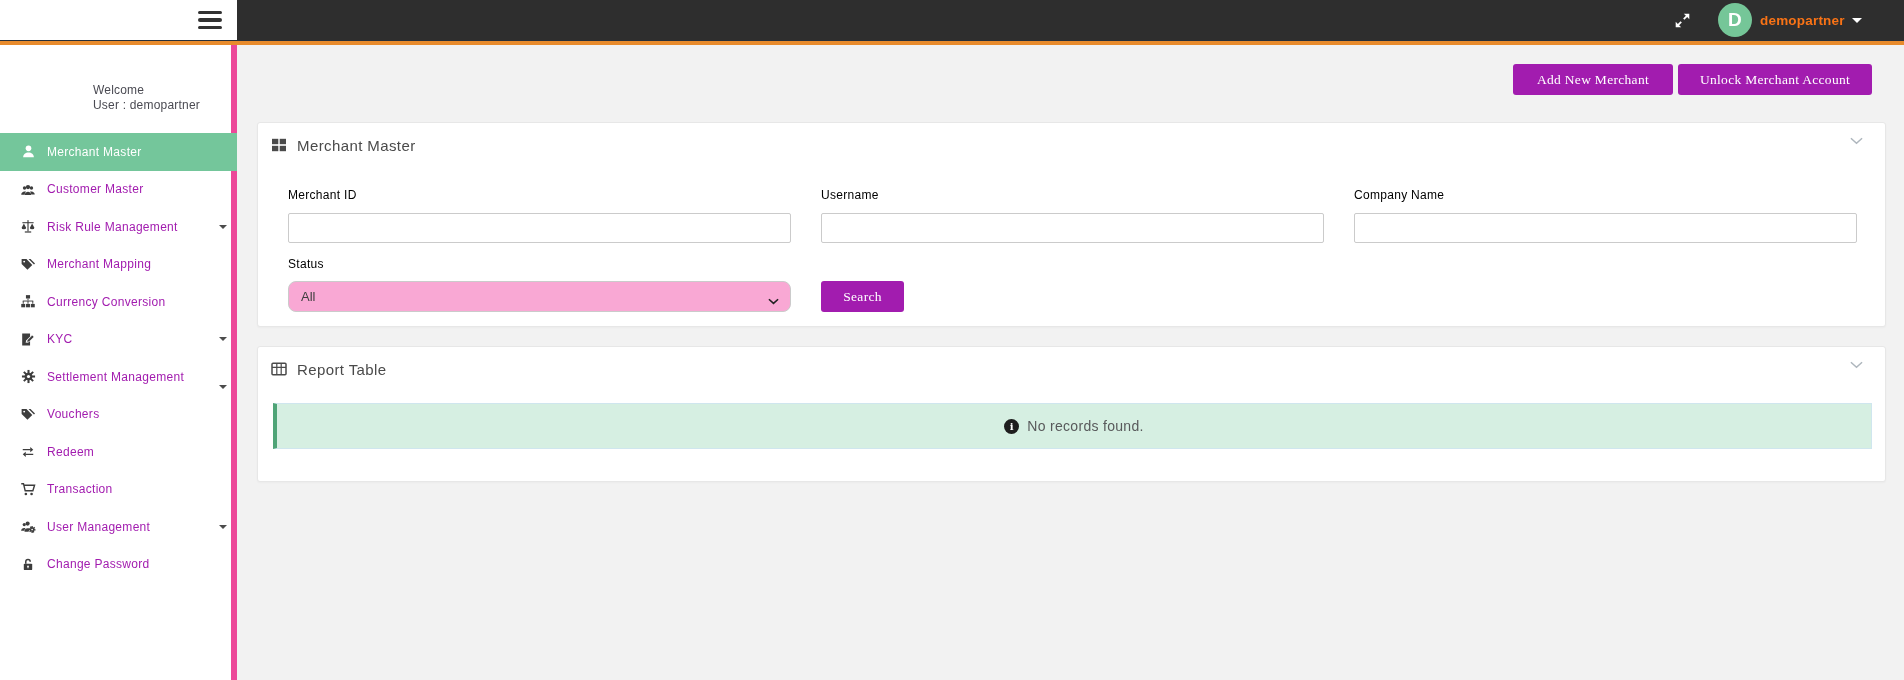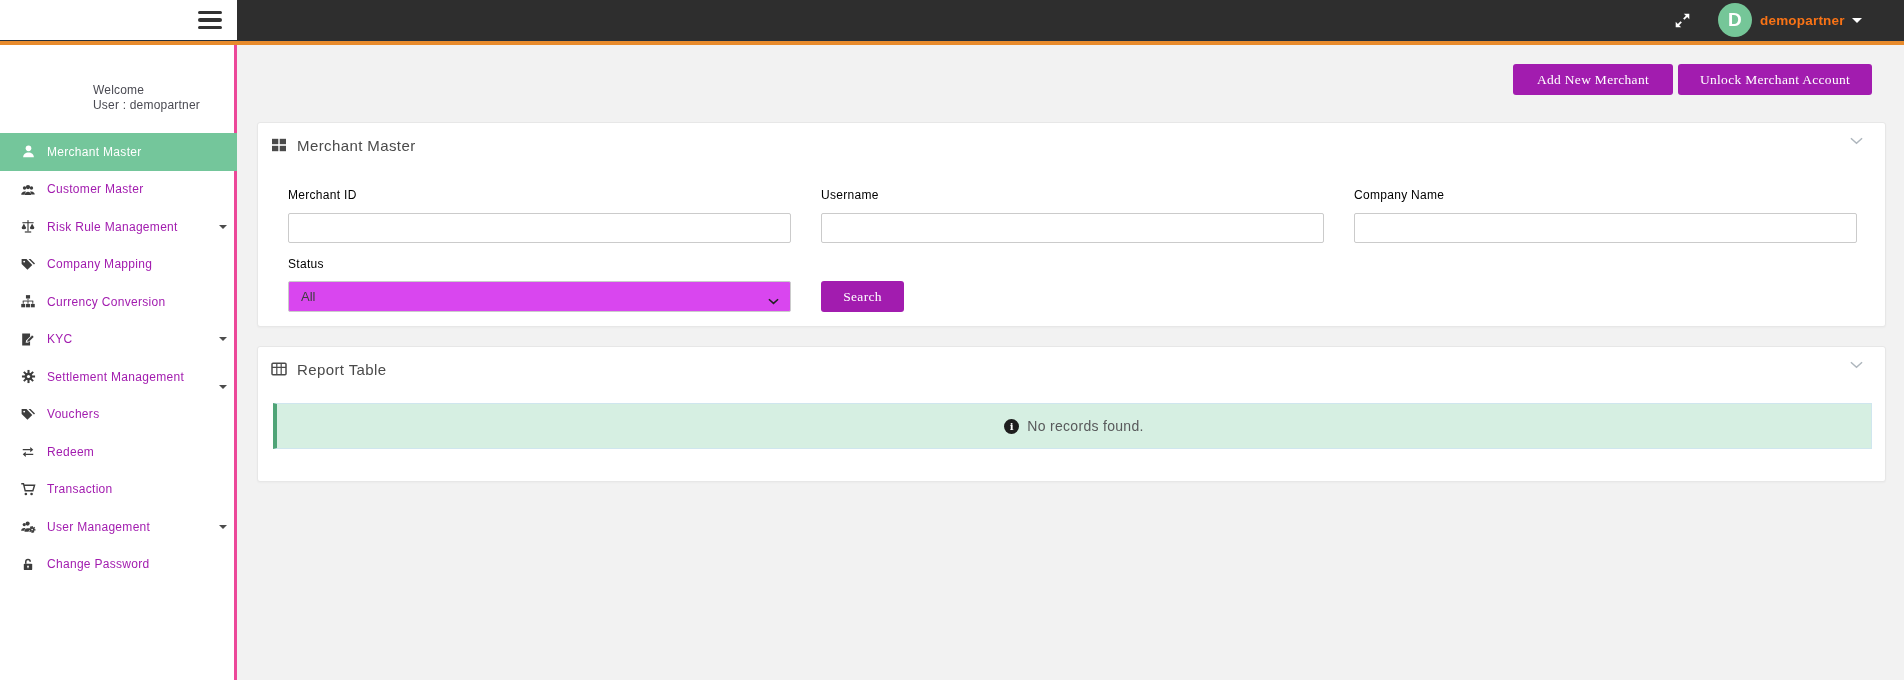--- a/index.html
+++ b/index.html
@@ -15,21 +15,21 @@
   .hamburger span { display:block; height:3.2px; width:100%; background:#323232; border-radius:2px; }
   .tb-expand { position:absolute; left:1674px; top:12px; width:17px; height:17px; background:none; border:none; cursor:pointer; color:#fff; }
   .user-chip { position:absolute; left:1718px; top:0; height:40px; display:flex; align-items:center; cursor:pointer; }
   .avatar { width:34px; height:34px; border-radius:50%; background:#75c698; color:#fff; font-weight:bold; font-size:19px;
             display:flex; align-items:center; justify-content:center; }
   .uname { color:#f97316; font-weight:bold; font-size:13.5px; margin-left:8px; }
   .tb-caret { width:0; height:0; border-left:5px solid transparent; border-right:5px solid transparent; border-top:5px solid #fff; margin-left:7px; }
   .accent-line { position:absolute; top:40px; left:0; width:1904px; height:5px; background:#e88b2c; border-top:1px solid #28303a; z-index:6; }
 
   
-  .sidebar { position:absolute; top:45px; left:0; width:237px; height:635px; background:#fff; border-right:3px solid #ec4899; z-index:4; }
+  .sidebar { position:absolute; top:45px; left:0; width:237px; height:635px; background:#fff; border-right:6px solid #ec4899; z-index:4; }
   .welcome { position:absolute; top:38px; left:93px; font-size:12px; line-height:14.5px; color:#4a4a52; font-weight:500; }
   .nav { position:absolute; top:88px; left:0; width:237px; }
   .nav-item { position:relative; height:37.5px; display:flex; align-items:center; padding-left:19px; cursor:pointer; color:#a21caf; }
   .nav-item .nav-ico { width:18px; height:16px; display:flex; align-items:center; justify-content:center; color:#3d3d3d; flex:0 0 18px; }
   .nav-item .nav-label { margin-left:10px; font-size:12px; letter-spacing:.3px; }
   .nav-item.active { background:#74c69b; color:#fff; }
   .nav-item.active .nav-ico { color:#fff; }
   .nav-caret { position:absolute; right:10px; top:50%; margin-top:-2px; width:0; height:0;
                border-left:4.5px solid transparent; border-right:4.5px solid transparent; border-top:4.5px solid #4c4c4c; }
   .nav-caret.low { margin-top:8px; }
@@ -47,21 +47,21 @@
   .panel-rt { top:301px; height:136px; }
   .panel-head { position:absolute; top:0; left:0; right:0; height:44px; display:flex; align-items:center; padding-left:13px; }
   .panel-head .head-ico { width:16px; height:16px; color:#4a4a4a; display:flex; align-items:center; }
   .panel-head h2 { font-size:15px; font-weight:500; color:#4a4a4a; letter-spacing:.4px; margin-left:10px; }
   .collapse-btn { position:absolute; right:20px; top:8px; width:18px; height:18px; background:none; border:none; cursor:pointer; color:#aeb6bd; }
 
   .fld-label { position:absolute; font-size:12px; color:#000000; letter-spacing:.3px; }
   .txt { position:absolute; width:503px; height:30px; border:1px solid #cbcbcb; border-radius:2px; background:#fff;
          font-family:inherit; font-size:13px; color:#333; padding:0 10px; }
   .sel-wrap { position:absolute; left:30px; top:158px; width:503px; height:31px; }
-  .sel-wrap select { width:100%; height:100%; border:1px solid #cbcbcb; border-radius:2px; background:#d946ef; appearance:none;
+  .sel-wrap select { width:100%; height:100%; border:1px solid #cbcbcb; border-radius:8px; background:#f9a8d4; appearance:none;
          -webkit-appearance:none; font-family:inherit; font-size:13px; color:#3e3e3e; padding:0 12px; cursor:pointer; }
   .sel-chevron { position:absolute; right:12px; top:10px; pointer-events:none; color:#222; }
   .search-btn { position:absolute; left:563px; top:158px; width:83px; height:31px; }
 
   .alert { position:absolute; left:15px; top:56px; width:1599px; height:46px; background:#d6efe2;
            border:1px solid #cfe6ee; border-left:4px solid #4fa477; display:flex; align-items:center; justify-content:center;
            color:#58595b; font-size:14px; letter-spacing:.3px; }
   .info-ico { width:15px; height:15px; border-radius:50%; background:#1e1e1e; color:#fff; font-size:10px; font-weight:bold;
               display:inline-flex; align-items:center; justify-content:center; margin-right:8px; font-family:"DejaVu Serif",serif; }
 </style>
@@ -134,21 +134,21 @@
           <span class="nav-caret"></span>
         </div>
         <div class="nav-item">
           <span class="nav-ico">
             <svg viewBox="0 0 16 16" width="16" height="15" fill="currentColor">
               <path d="M8.6 2.2h2.1L15.5 7l-1.1 1.1L9.6 3.3z"></path>
               <path d="M1.2 2.2h5.2l6.2 6.2-5.2 5.2-6.2-6.2z"></path>
               <circle cx="3.9" cy="4.9" r="1" fill="#fff"></circle>
             </svg>
           </span>
-          <span class="nav-label">Company Mapping</span>
+          <span class="nav-label">Merchant Mapping</span>
         </div>
         <div class="nav-item">
           <span class="nav-ico">
             <svg viewBox="0 0 16 16" width="16" height="15" fill="currentColor">
               <rect x="5.8" y="1.2" width="4.4" height="3.6"></rect>
               <path d="M7.5 4.8h1v2.2h-1z"></path>
               <path d="M2.4 7h11.2v1H2.4z"></path>
               <path d="M2.4 7.5h1v3h-1zM12.6 7.5h1v3h-1zM7.5 7.5h1v3h-1z"></path>
               <rect x=".8" y="10.6" width="4.2" height="3.6"></rect>
               <rect x="5.9" y="10.6" width="4.2" height="3.6"></rect>

